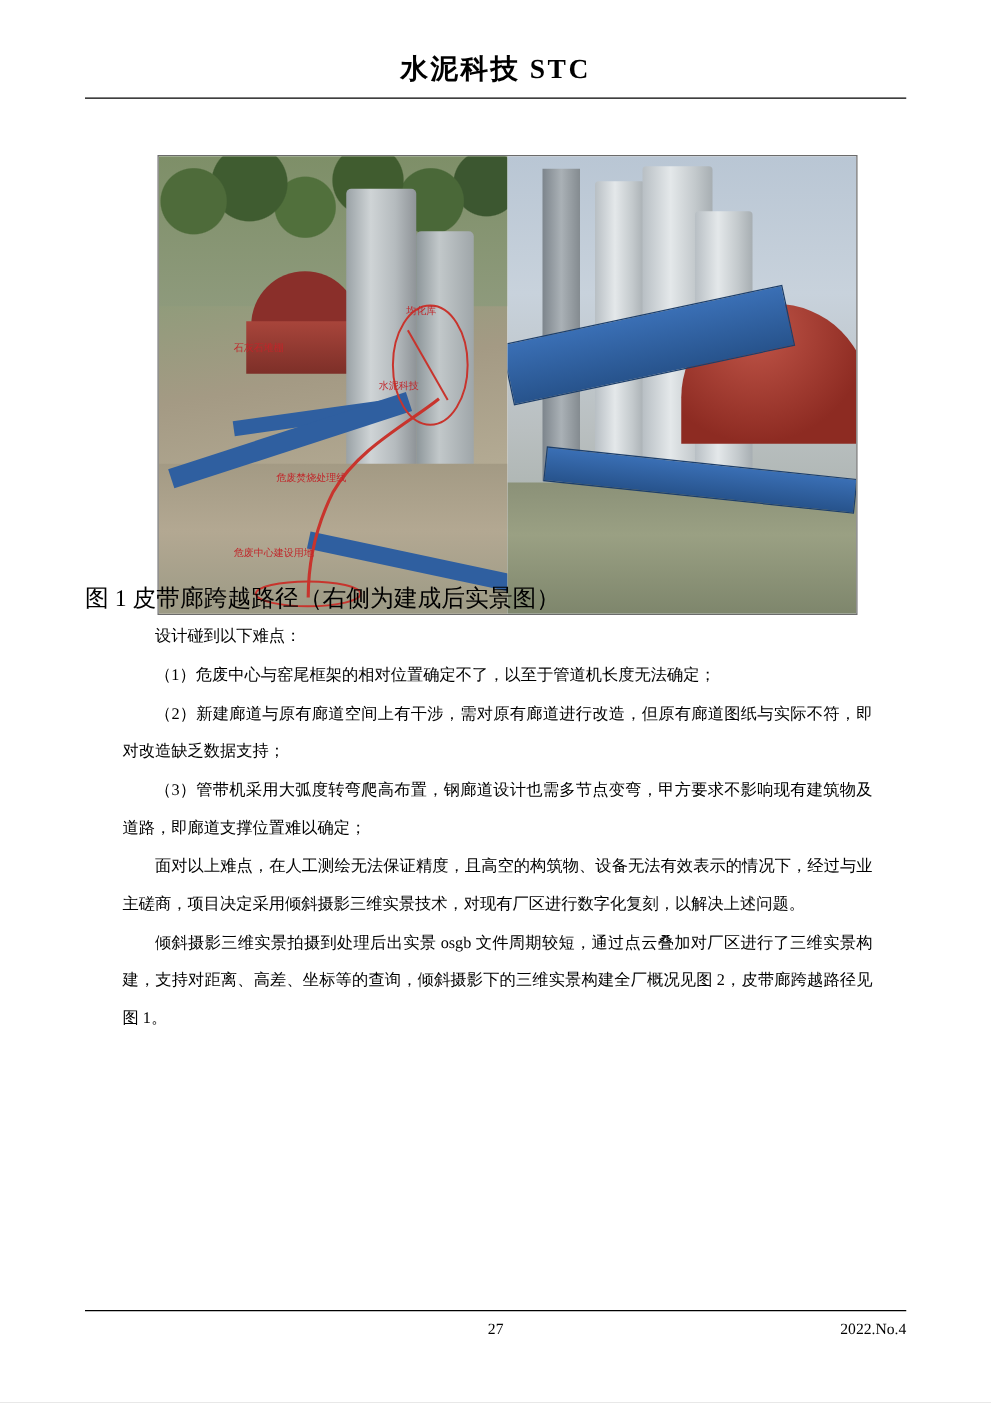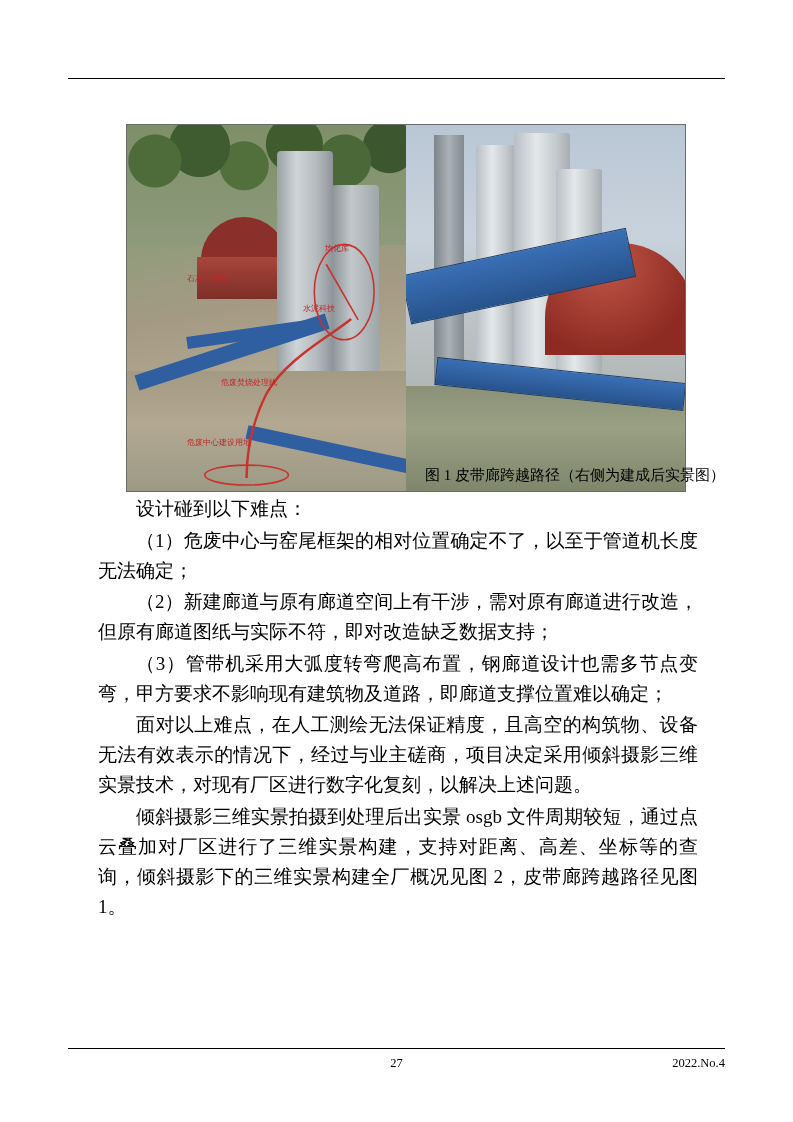--- a/index.html
+++ b/index.html
@@ -161,34 +161,34 @@
   .r-ground {
     position: absolute;
     left: 0; bottom: 0; width: 100%; height: 105px;
     background: linear-gradient(180deg,#8b9178 0%, #9aa083 40%, #7e866c 100%);
   }
   .caption {
     position: absolute;
     top: 466px;
     left: 0;
     width: 657px;
-    text-align: right;
-    font-size: 15px;
+    text-align: left;
+    font-size: 19px;
     color: #000;
   }
   
   .body {
     position: absolute;
     top: 494px;
     left: 30px;
     width: 600px;
   }
   .body p {
     margin: 0 0 0.08em 0;
-    font-size: 19px;
+    font-size: 13px;
     line-height: 30px;
     text-align: justify;
     text-justify: inter-ideograph;
     color: #000;
   }
   .body p.indent {
     text-indent: 2em;
   }
   
   .footer-rule {
@@ -216,20 +216,23 @@
     right: 0;
     text-align: right;
   }
 </style>
 </head>
 <body>
 
 <div class="page">
   <div class="content">
 
+    <div class="header">
+      <div class="header-title">水泥科技  STC</div>
+    </div>
     <div class="header-rule"></div>
 
     <div class="figure">
       <div class="photo photo-left">
         <div class="trees"></div>
         <div class="dome-roof"></div>
         <div class="red-building"></div>
         <div class="silo silo-a"></div>
         <div class="silo silo-b"></div>
         <div class="ground"></div>

